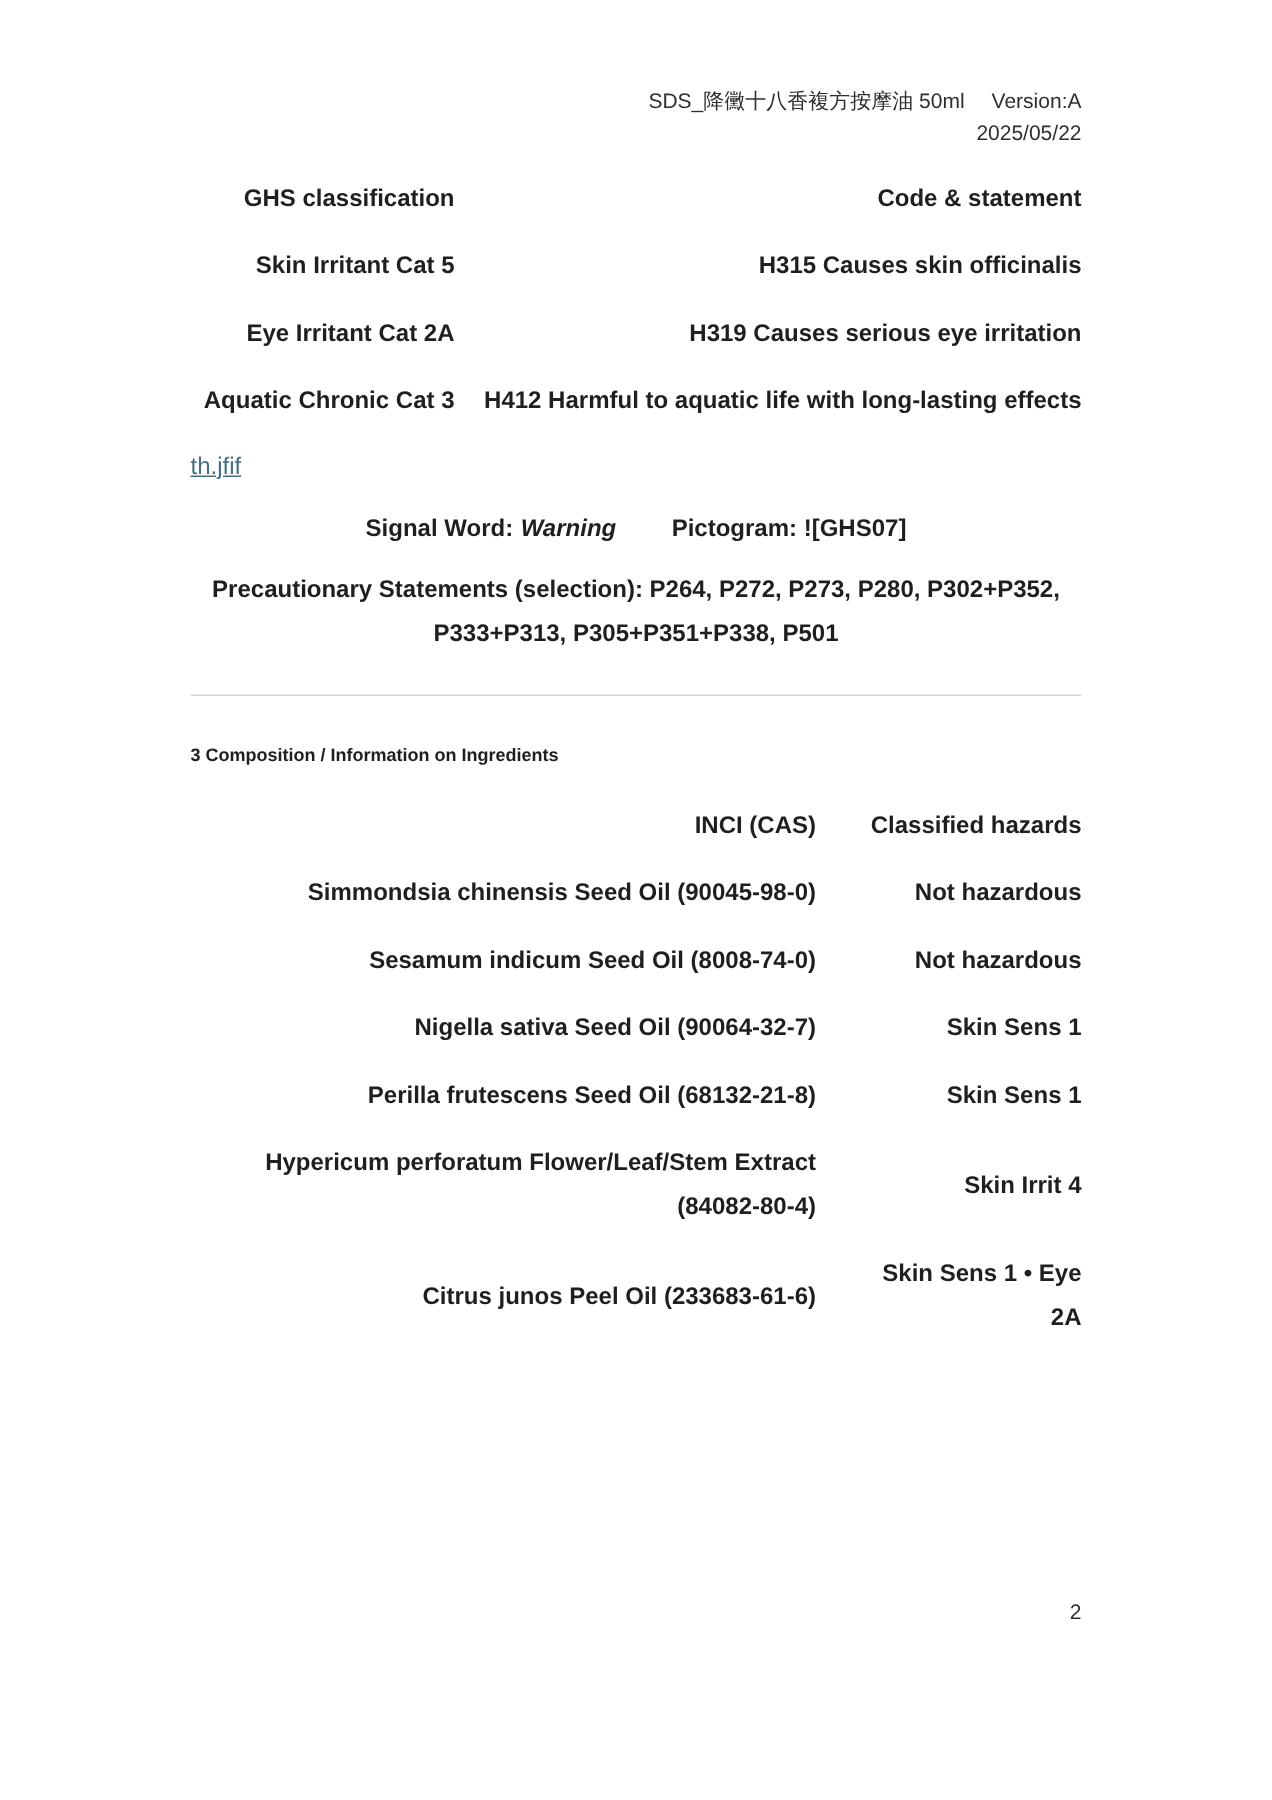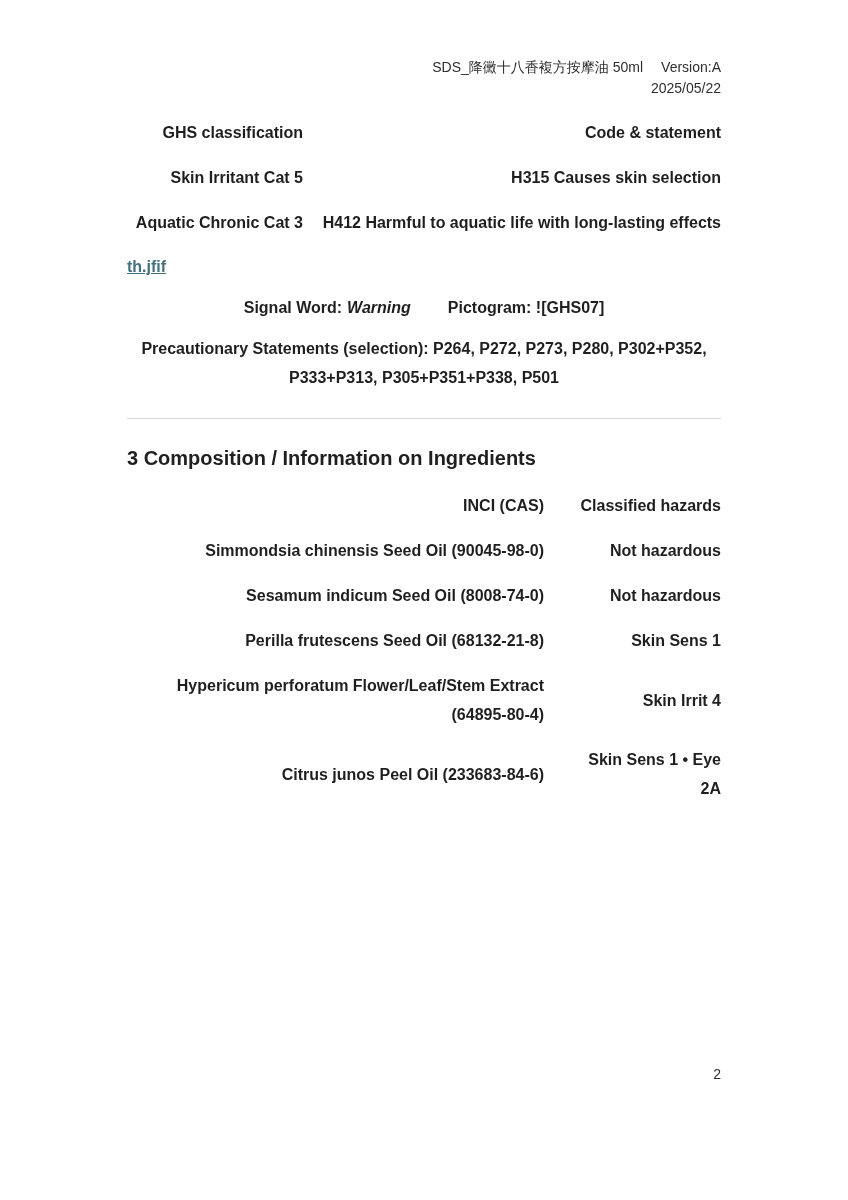--- a/index.html
+++ b/index.html
@@ -52,31 +52,31 @@
     line-height: 29px;
     padding: 8px 0 8px 3px;
   }
   .ghs-table col.c1 { width: 176px; }
   .ghs-table th, .ghs-table td { white-space: nowrap; }
   .inci-table col.c1 { width: 440px; }
   .inci-table col.c2 { width: 154px; }
   .inci-table th:first-child, .inci-table td:first-child { padding-right: 23px; }
   .para { margin-top: 13px; text-align: center; }
   .link-line { margin-top: 7px; }
-  .link-line a { color: var(--link); text-decoration: underline; font-weight: 700; }
+  .link-line a { color: var(--link); text-decoration: underline; font-weight: 400; }
   .signal-line { margin-top: 12px; }
   .signal-value { font-style: italic; margin-left: 5px; }
   .signal-picto { margin-left: 37px; }
   .prec-line { margin-top: 12px; }
   .divider {
     border: none;
     border-top: 1px solid var(--divider);
     margin: 26px 0 25px 0;
   }
-  .section-heading { font-size: 20px; font-weight: 700; line-height: 29px; }
+  .section-heading { font-size: 12px; font-weight: 700; line-height: 29px; }
   .inci-table { margin-top: 10px; }
   .page-number {
     position: absolute;
     top: 1064px;
     left: 127px;
     width: 594px;
     text-align: right;
     font-size: 14px;
     font-weight: 400;
     line-height: 21px;
@@ -104,21 +104,25 @@
         </colgroup>
       <thead>
         <tr>
           <th>GHS classification</th>
           <th>Code &amp; statement</th>
         </tr>
       </thead>
       <tbody>
           <tr>
             <td>Skin Irritant Cat 5</td>
-            <td>H315 Causes skin selection</td>
+            <td>H315 Causes skin officinalis</td>
+          </tr>
+          <tr>
+            <td>Eye Irritant Cat 2A</td>
+            <td>H319 Causes serious eye irritation</td>
           </tr>
           <tr>
             <td>Aquatic Chronic Cat 3</td>
             <td>H412 Harmful to aquatic life with long-lasting effects</td>
           </tr>
         </tbody>
     </table>
 
     <p class="link-line">
       <a href="#">th.jfif</a>
@@ -149,29 +153,33 @@
       <tbody>
           <tr>
             <td>Simmondsia chinensis Seed Oil (90045-98-0)</td>
             <td>Not hazardous</td>
           </tr>
           <tr>
             <td>Sesamum indicum Seed Oil (8008-74-0)</td>
             <td>Not hazardous</td>
           </tr>
           <tr>
+            <td>Nigella sativa Seed Oil (90064-32-7)</td>
+            <td>Skin Sens 1</td>
+          </tr>
+          <tr>
             <td>Perilla frutescens Seed Oil (68132-21-8)</td>
             <td>Skin Sens 1</td>
           </tr>
           <tr>
-            <td>Hypericum perforatum Flower/Leaf/Stem Extract (64895-80-4)</td>
+            <td>Hypericum perforatum Flower/Leaf/Stem Extract (84082-80-4)</td>
             <td>Skin Irrit 4</td>
           </tr>
           <tr>
-            <td>Citrus junos Peel Oil (233683-84-6)</td>
+            <td>Citrus junos Peel Oil (233683-61-6)</td>
             <td>Skin Sens 1 • Eye 2A</td>
           </tr>
         </tbody>
     </table>
 
   </div>
 
   <div class="page-number">2</div>
 
 </div>

